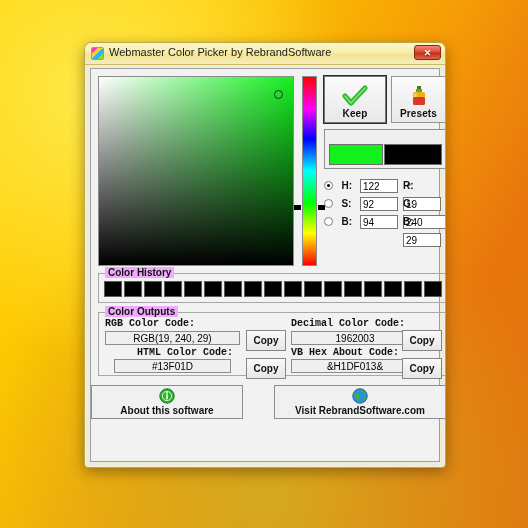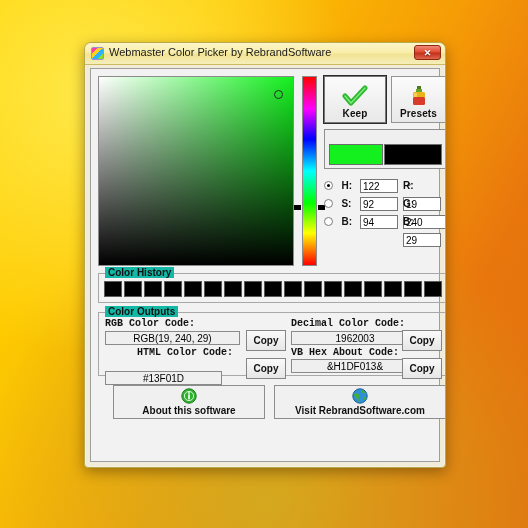--- a/index.html
+++ b/index.html
@@ -118,21 +118,21 @@
     font-family:"Liberation Sans",sans-serif;color:#000;
     padding:0 2px;box-sizing:border-box;height:14px;line-height:13px;
     display:inline-block;vertical-align:middle;cursor:text;
   }
   .unit{font-size:9px;font-weight:bold;color:#111;display:inline-block;vertical-align:middle;}
   
   .group{
     position:absolute;border:1px solid #a8a8a8;box-sizing:border-box;background:transparent;
   }
   .group-title{
-    position:absolute;top:-7px;left:6px;background:#14b8a6;padding:0 3px;
+    position:absolute;top:-7px;left:6px;background:#f0abfc;padding:0 3px;
     font-size:10px;font-weight:bold;color:#111;
   }
   #history-group{left:7px;top:204px;width:348px;height:30px;}
   #history-strip{position:absolute;left:5px;top:7px;display:flex;gap:2px;}
   .hist-cell{width:18px;height:16px;background:#000;border:1px solid #5a5a5a;box-sizing:border-box;cursor:pointer;}
   #outputs-group{left:7px;top:243px;width:348px;height:64px;}
   .out-label{position:absolute;font-size:10px;font-weight:bold;color:#111;font-family:Liberation Mono, monospace;}
   .out-box{
     position:absolute;height:14px;border:1px solid #8a8a8a;background:#efefef;
     font-size:10px;color:#000;text-align:center;line-height:13px;box-sizing:border-box;cursor:text;
@@ -141,21 +141,21 @@
     position:absolute;height:21px;background:linear-gradient(180deg,#fafafa,#e6e6e6);
     border:1px solid #858585;box-sizing:border-box;font-size:10px;font-weight:bold;color:#111;
     display:flex;align-items:center;justify-content:center;cursor:pointer;
   }
   
   .big-btn{
     position:absolute;height:34px;background:#f0f0f0;border:1px solid #8d8d8d;
     box-sizing:border-box;display:flex;flex-direction:column;align-items:center;
     justify-content:flex-end;padding-bottom:2px;cursor:pointer;
   }
-  #about-btn{left:22px;top:316px;width:152px;}
+  #about-btn{left:0;top:316px;width:152px;}
   #visit-btn{left:183px;top:316px;width:172px;}
   .big-btn-label{font-size:10px;font-weight:bold;color:#101010;}
 </style>
 </head>
 <body>
 
 <div id="desktop">
 
   <div id="window">
 
@@ -257,21 +257,21 @@
       </div>
 
       <div class="group" id="outputs-group">
         <div class="group-title">Color Outputs</div>
 
         <div class="out-label" style="left:6px;top:5px;">RGB Color Code:</div>
         <div class="out-box" style="left:6px;top:18px;width:135px;">RGB(19, 240, 29)</div>
         <div class="copy-btn" style="left:147px;top:17px;width:40px;">Copy</div>
 
         <div class="out-label" style="left:6px;top:34px;margin-left:32px;">HTML Color Code:</div>
-        <div class="out-box" style="left:6px;top:46px;width:117px;margin-top:12px;">#13F01D</div>
+        <div class="out-box" style="left:15px;top:46px;width:117px;">#13F01D</div>
         <div class="copy-btn" style="left:147px;top:45px;width:40px;">Copy</div>
 
         <div class="out-label" style="left:192px;top:5px;">Decimal Color Code:</div>
         <div class="out-box" style="left:192px;top:18px;width:128px;">1962003</div>
         <div class="copy-btn" style="left:303px;top:17px;width:40px;">Copy</div>
 
         <div class="out-label" style="left:192px;top:34px;">VB Hex About Code:</div>
         <div class="out-box" style="left:192px;top:46px;width:128px;">&amp;H1DF013&amp;</div>
         <div class="copy-btn" style="left:303px;top:45px;width:40px;">Copy</div>
       </div>

